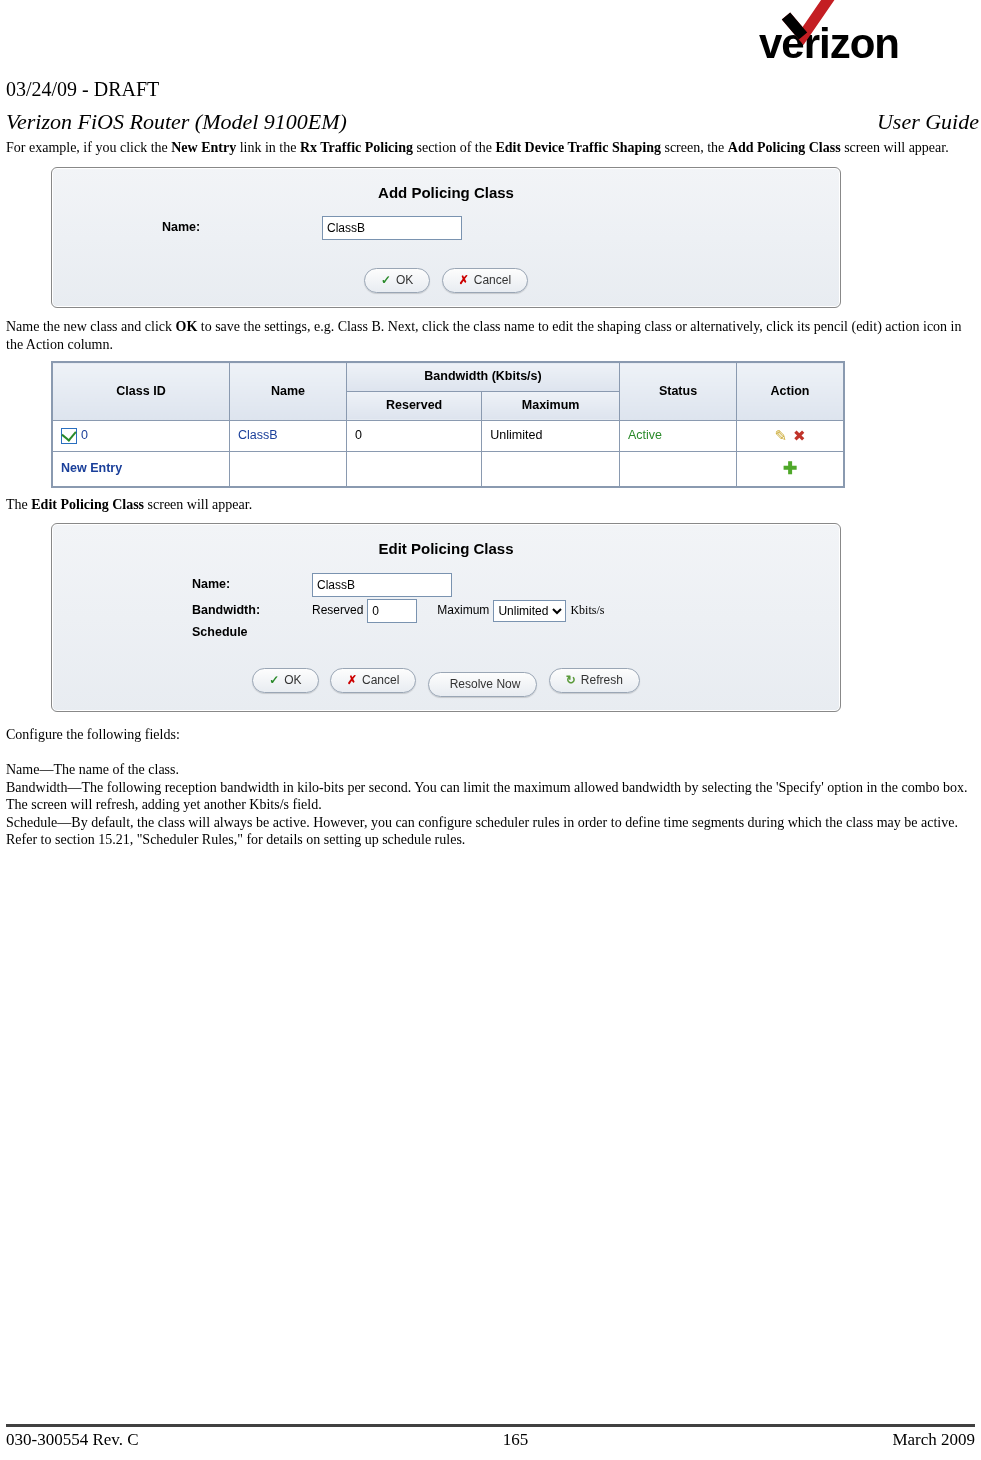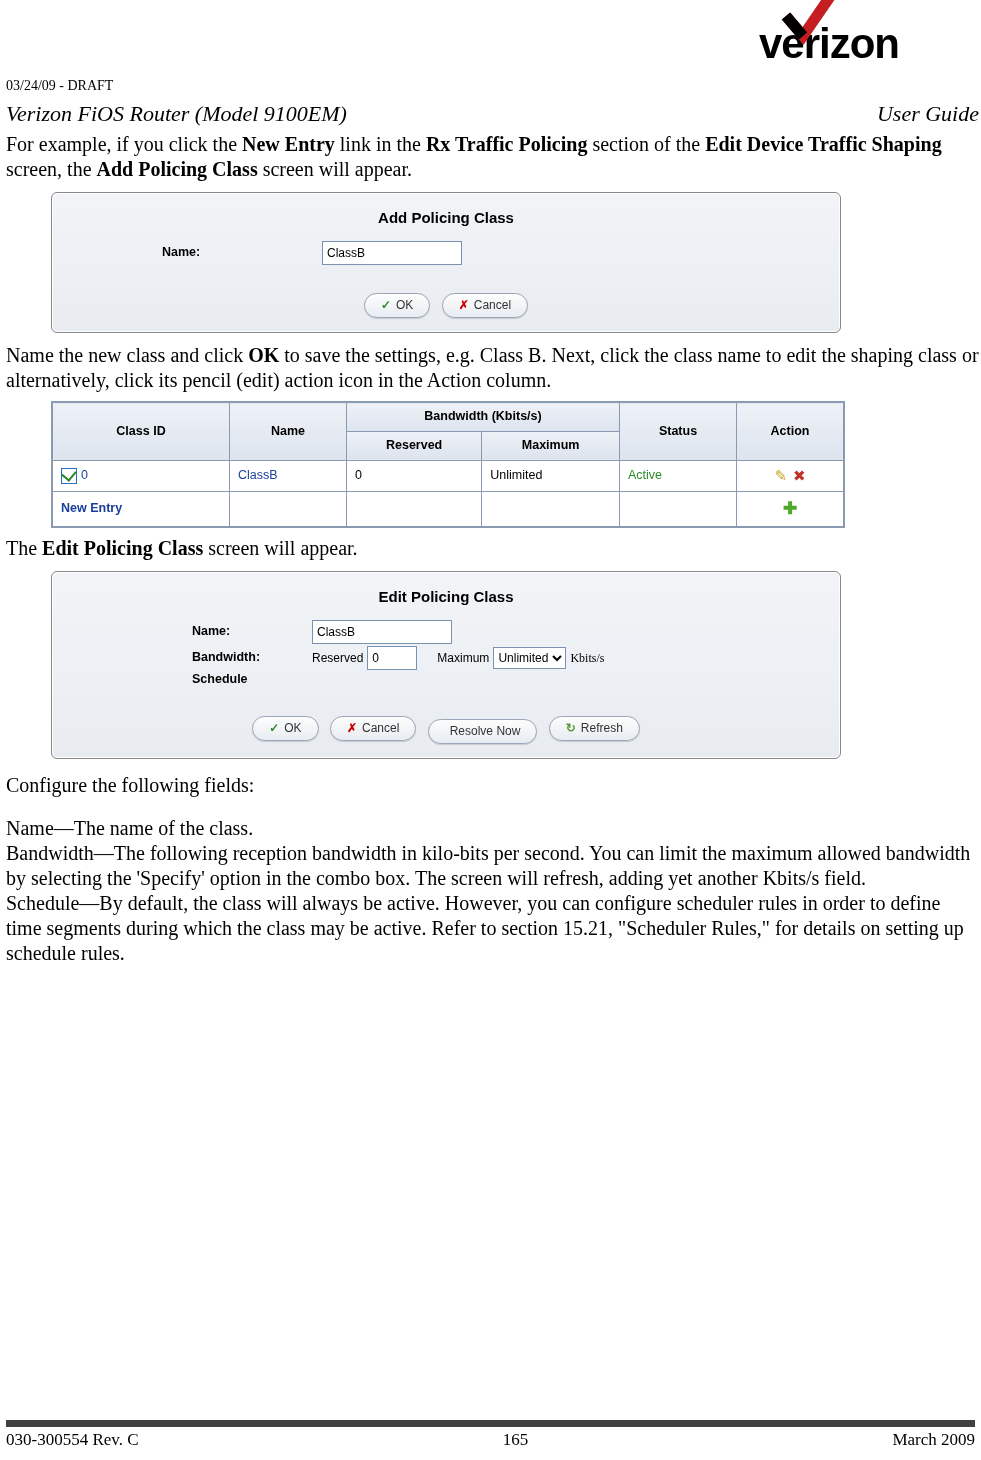--- a/index.html
+++ b/index.html
@@ -1,22 +1,22 @@
 <!DOCTYPE html>
 <html><head>
 <meta charset="utf-8">
 <style>
   body{margin:0;padding:0;font-family:"Times New Roman",serif;background:#fff;color:#000;font-size:17px;line-height:1.25}
   .page{width:981px;min-height:1460px;padding:10px 2px 0 6px;box-sizing:border-box;position:relative;margin:8px auto}
   .logo-wrap{text-align:right;padding-right:80px}
   .logo{display:inline-block;position:relative;font-family:Arial,Helvetica,sans-serif;font-weight:900;font-size:42px;color:#000;letter-spacing:-1px}
   .logo-check{position:absolute;top:-32px;left:22px}
-  .draft-line{margin-top:6px;font-size:14px}
+  .draft-line{margin-top:6px;font-size:20px}
   .sub-header{display:flex;justify-content:space-between;font-style:italic;margin-top:6px;font-size:22px}
-  .body-text{margin-top:4px;font-size:20px}
+  .body-text{margin-top:4px;font-size:14px}
   .bold{font-weight:bold}
   .screenshot-box{border:1px solid #888;border-radius:6px;background:linear-gradient(#f2f4f7,#e8ecf1);margin:10px 0 10px 45px;box-shadow:inset 0 0 0 1px #fff}
   .add-box{width:788px;padding:10px 0 14px 0}
   .panel-title{text-align:center;font-weight:bold;font-family:Arial,sans-serif;font-size:15px;padding:6px 0 14px 0}
   .form-row{display:flex;align-items:center;font-family:Arial,sans-serif;font-size:12.5px}
   .add-box .form-row{padding-left:110px}
   .flabel{width:160px;font-weight:bold}
   .tinput{border:1px solid #7a93b0;background:#fff;padding:2px 4px;font-family:Arial,sans-serif;font-size:12px;height:18px;box-sizing:content-box}
   .btn-row{text-align:center;margin-top:28px;font-family:Arial,sans-serif;font-size:12px}
   .pill-btn{display:inline-flex;align-items:center;gap:5px;border:1px solid #9aa6b5;background:linear-gradient(#fdfdfd,#e8ecf1);border-radius:14px;padding:4px 16px;margin:0 4px;color:#333;box-shadow:0 1px 1px rgba(0,0,0,.15)}
@@ -35,21 +35,21 @@
   .status-green{color:#2a8a2a}
   .act-edit{color:#c8a62a;font-size:15px;margin-right:6px}
   .act-del{color:#c0332a;font-size:15px}
   .act-add{color:#4fa82a;font-size:17px;font-weight:bold}
   .edit-box{width:788px;padding:10px 0 14px 0}
   .edit-box .form-row{padding-left:140px;margin-bottom:2px}
   .edit-box .flabel{width:120px}
   .sched-strip{background:#d8e3f0;display:inline-block;padding:0 320px 0 0}
   .small-input{width:40px}
   .kbits{font-family:Liberation Serif, serif;font-size:12px;margin-left:4px}
-  .footer{position:absolute;bottom:18px;left:6px;right:6px;border-top:7px solid #404040;display:flex;justify-content:space-between;font-size:17px;padding-top:2px}
+  .footer{position:absolute;bottom:18px;left:6px;right:6px;border-top:3px solid #404040;display:flex;justify-content:space-between;font-size:17px;padding-top:2px}
   select{border:1px solid #7a93b0;font-family:Arial,sans-serif;font-size:12px;background:#fff;height:22px}
   .mid-space{margin:0 10px}
 </style>
 </head>
 <body>
 
 <div class="page">
   <div class="logo-wrap">
     <span class="logo">
       <span class="logo-check">

